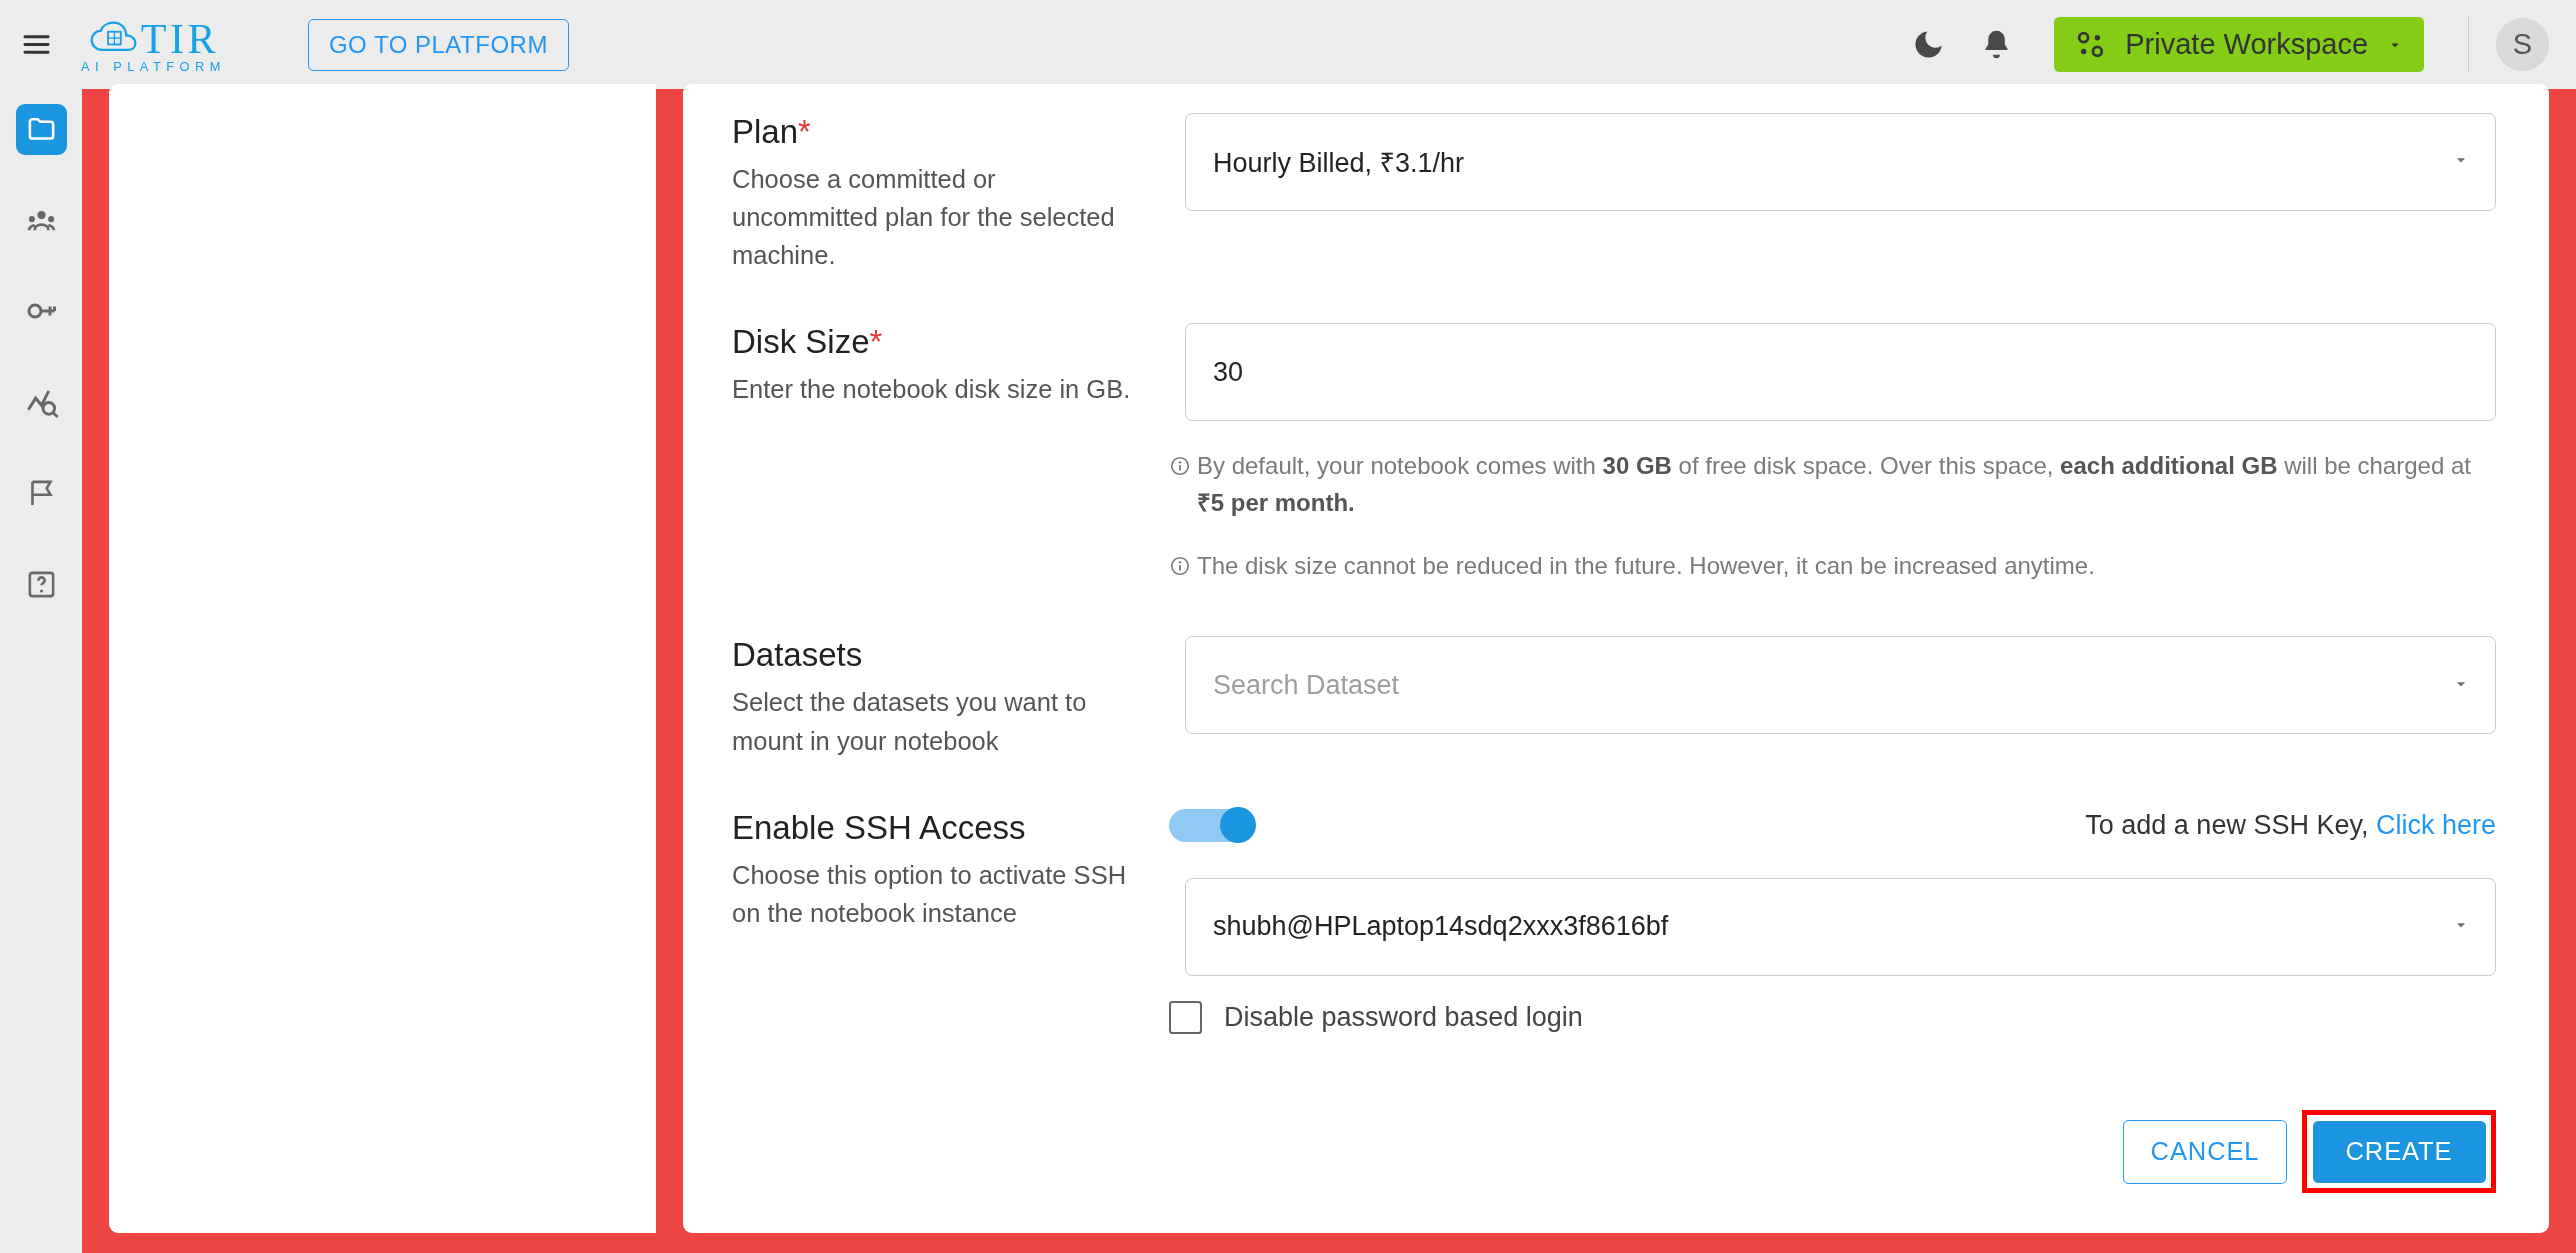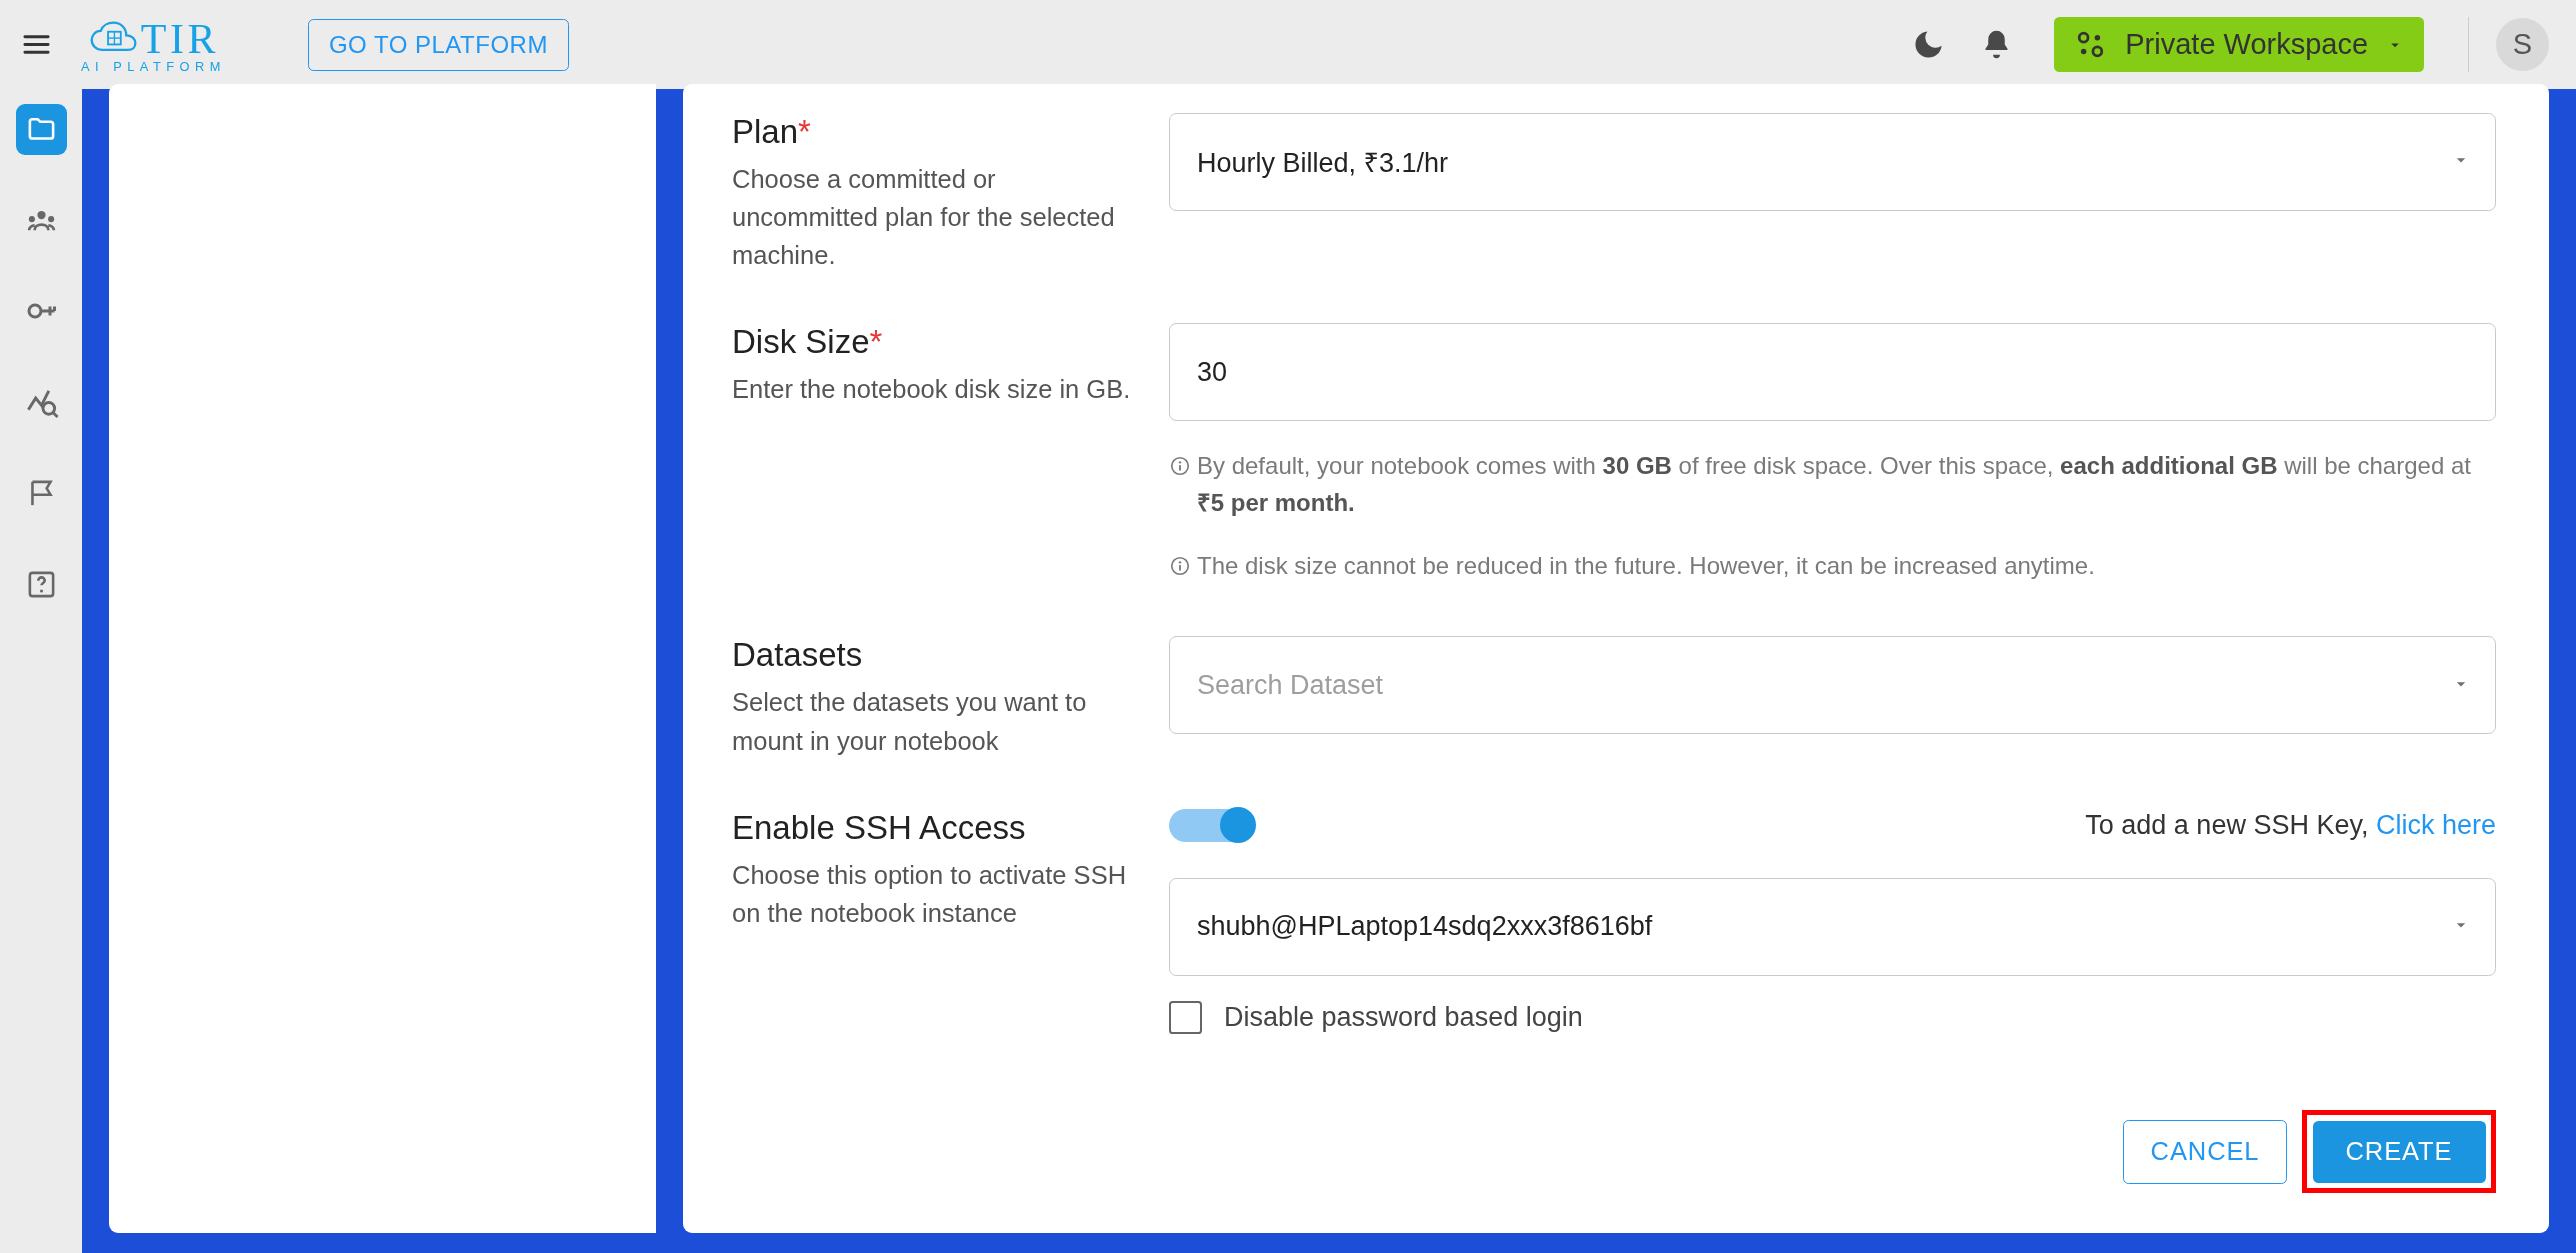--- a/index.html
+++ b/index.html
@@ -29,36 +29,36 @@
 .header-spacer { flex:1; }
 .theme-btn, .bell-btn { width:46px; height:46px; display:flex; align-items:center; justify-content:center; cursor:pointer; margin:0 11px;}
 .workspace-btn { background:#84cc16; border-radius:5.5px; display:flex; align-items:center; padding:11px 20px; gap:18px; cursor:pointer; margin:0 24px;}
 .workspace-btn .ws-text { font-size:29px; color:#333; }
 .avatar { width:53px; height:53px; border-radius:50%; background:#d9d9d9; display:flex; align-items:center; justify-content:center; font-size:29px; color:#555; font-weight:500; margin-left: 27px;}
 .divider-vert { width:0.9px; height:55px; background:#ccc; margin-left:20px;}
 .body-wrap { display:flex; height: calc(100% - 89px); }
 .sidebar { width: 82px; background:#ececec; display:flex; flex-direction:column; align-items:center; padding-top:14.6px; gap: 40px;}
 .sidebar .side-item { width:51px; height:51px; display:flex; align-items:center; justify-content:center; border-radius:9px; cursor:pointer; color:#686868;}
 .sidebar .side-item.active { background:#1b95e0; color:#fff; }
-.main { flex:1; background:#1d4ed8; position:relative; }
+.main { flex:1; background:#ef4444; position:relative; }
 .card {
   background:#fff; border-radius:9px; position:absolute; left:601px; right:27px; top:-5.5px; bottom:20px;
   padding: 29px 53px 40px 49px;
   display:flex; flex-direction:column;
 }
 .inner-left-panel { position:absolute; left:27px; top:-5.5px; width:547px; bottom:20px; background:#fff; border-top-left-radius:9px; border-bottom-left-radius:9px;}
 .form-row { display:flex; margin-bottom: 49px; align-items:flex-start;}
 .form-row.ssh-row { margin-bottom: 25.5px; }
 .label-col { width: 437px; padding-right: 36px;}
 .label-title { font-size:33px; color:#222; margin-bottom:9px; font-weight:400;}
 .req { color:#e53935; }
 .label-desc { font-size:25.5px; color:#555; line-height:1.5; }
 .input-col { flex:1; }
 .select-field, .text-field {
-  border:0.9px solid #c9c9c9; border-radius:7.3px; height: 98px; display:flex; align-items:center; padding:0 27px; font-size:27px; color:#222; position:relative; cursor:pointer;
+  border:0.9px solid #c9c9c9; border-radius:7.3px; height: 98px; display:flex; align-items:center; padding:0 27px; font-size:27px; color:#222; position:relative; cursor:pointer;margin-left:16px;
 }
 .text-field { cursor:text; }
 .chevron { position:absolute; right:24px; color:#707070;}
 .helper { display:flex; gap:6px; align-items:flex-start; margin-top:25.5px; font-size:24px; color:#7a7a7a; line-height:1.55;}
 .helper .info-icon { flex-shrink:0; margin-top:3.6px; color:#7a7a7a;}
 .helper strong { color:#555; font-weight:600;}
 .ssh-right { display:flex; align-items:center; justify-content:space-between;}
 .toggle { width:84px; height:33px; background:#8fc9f4; border-radius:27px; position:relative; cursor:pointer;}
 .toggle .knob { width:36px; height:36px; background:#1b95e0; border-radius:50%; position:absolute; right:-2.7px; top:-1.8px;}
 .ssh-hint { font-size:27px; color:#333;}

